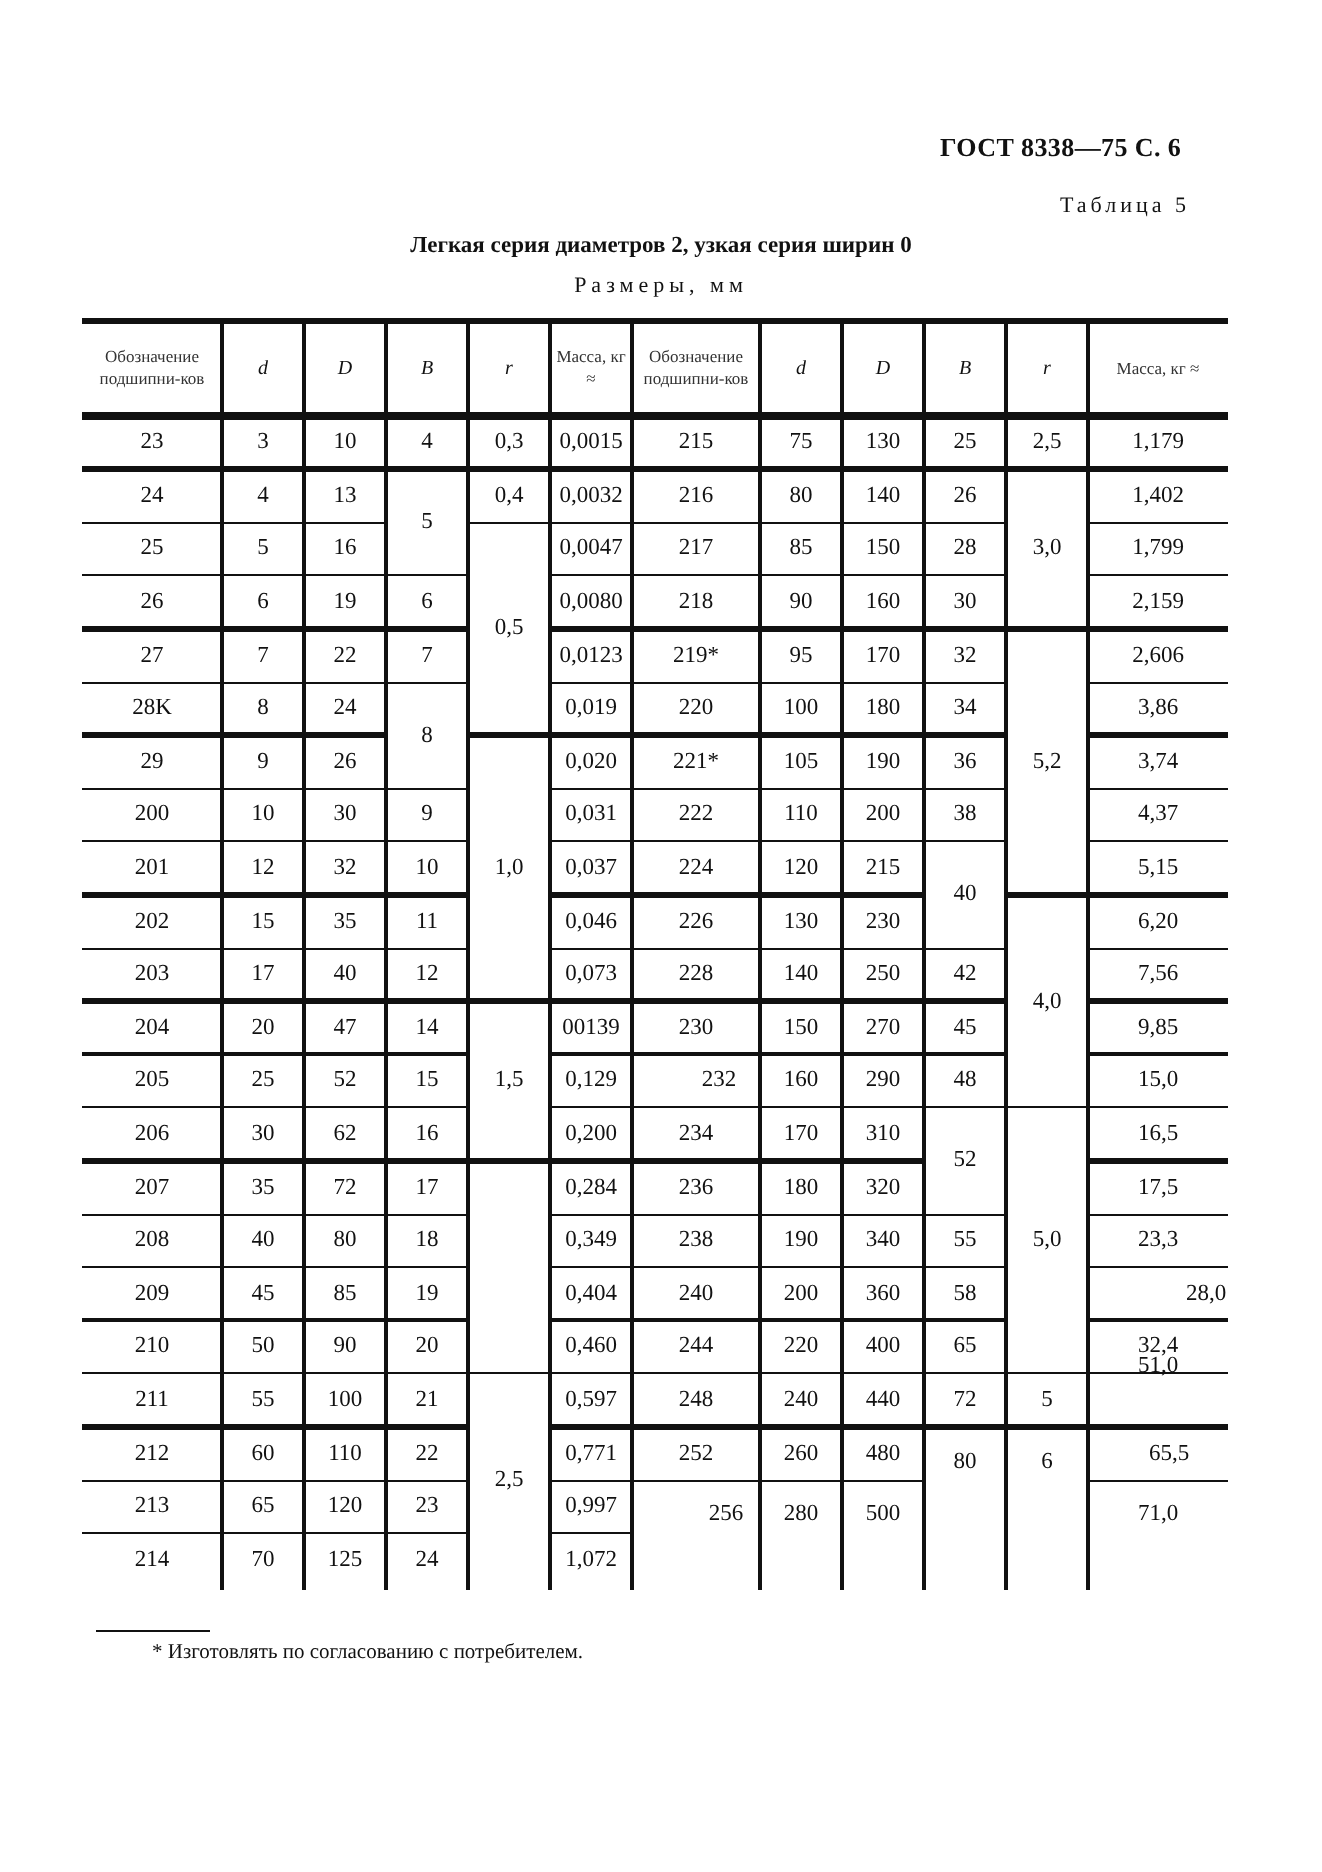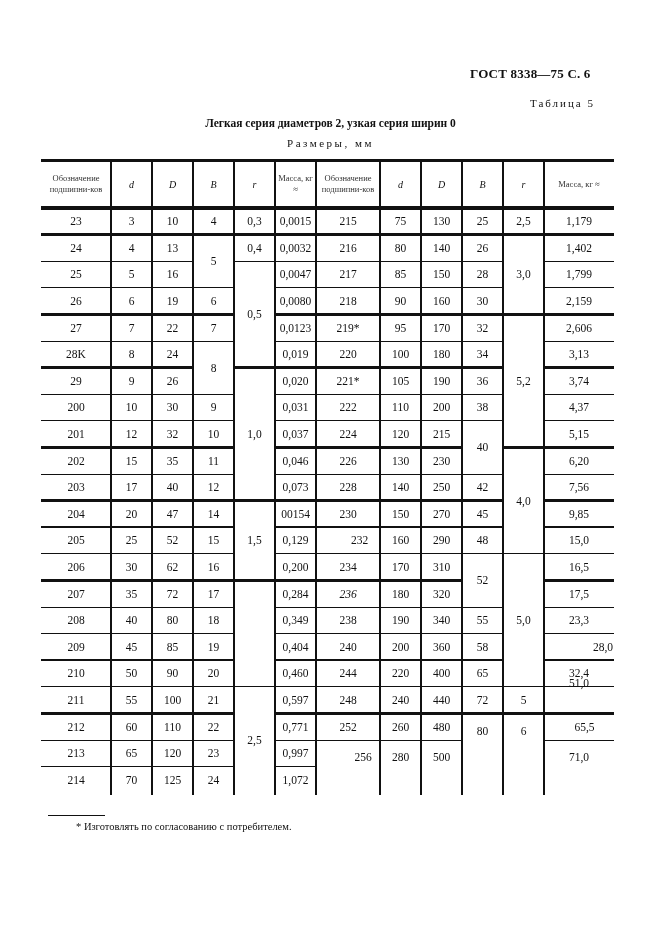--- a/index.html
+++ b/index.html
@@ -97,21 +97,21 @@
     <div class="cell " style="left: 41px; width: 70px; top: 474px; height: 26.6px;">203</div>
     <div class="cell " style="left: 111px; width: 41px; top: 474px; height: 26.6px;">17</div>
     <div class="cell " style="left: 152px; width: 41px; top: 474px; height: 26.6px;">40</div>
     <div class="cell " style="left: 193px; width: 41px; top: 474px; height: 26.6px;">12</div>
     <div class="cell " style="left: 275px; width: 41px; top: 474px; height: 26.6px;">0,073</div>
     <div class="cell " style="left: 41px; width: 70px; top: 500.6px; height: 26.6px;">204</div>
     <div class="cell " style="left: 111px; width: 41px; top: 500.6px; height: 26.6px;">20</div>
     <div class="cell " style="left: 152px; width: 41px; top: 500.6px; height: 26.6px;">47</div>
     <div class="cell " style="left: 193px; width: 41px; top: 500.6px; height: 26.6px;">14</div>
     <div class="cell " style="left: 234px; width: 41px; top: 500.6px; height: 79.8px;">1,5</div>
-    <div class="cell " style="left: 275px; width: 41px; top: 500.6px; height: 26.6px;">00154</div>
+    <div class="cell " style="left: 275px; width: 41px; top: 500.6px; height: 26.6px;">00139</div>
     <div class="cell " style="left: 41px; width: 70px; top: 527.2px; height: 26.6px;">205</div>
     <div class="cell " style="left: 111px; width: 41px; top: 527.2px; height: 26.6px;">25</div>
     <div class="cell " style="left: 152px; width: 41px; top: 527.2px; height: 26.6px;">52</div>
     <div class="cell " style="left: 193px; width: 41px; top: 527.2px; height: 26.6px;">15</div>
     <div class="cell " style="left: 275px; width: 41px; top: 527.2px; height: 26.6px;">0,129</div>
     <div class="cell " style="left: 41px; width: 70px; top: 553.8px; height: 26.6px;">206</div>
     <div class="cell " style="left: 111px; width: 41px; top: 553.8px; height: 26.6px;">30</div>
     <div class="cell " style="left: 152px; width: 41px; top: 553.8px; height: 26.6px;">62</div>
     <div class="cell " style="left: 193px; width: 41px; top: 553.8px; height: 26.6px;">16</div>
     <div class="cell " style="left: 275px; width: 41px; top: 553.8px; height: 26.6px;">0,200</div>
@@ -181,21 +181,21 @@
     <div class="cell " style="left: 316px; width: 64px; top: 314.4px; height: 26.6px;">219*</div>
     <div class="cell " style="left: 380px; width: 41px; top: 314.4px; height: 26.6px;">95</div>
     <div class="cell " style="left: 421px; width: 41px; top: 314.4px; height: 26.6px;">170</div>
     <div class="cell " style="left: 462px; width: 41px; top: 314.4px; height: 26.6px;">32</div>
     <div class="cell " style="left: 503px; width: 41px; top: 314.4px; height: 133px;">5,2</div>
     <div class="cell " style="left: 544px; width: 70px; top: 314.4px; height: 26.6px;">2,606</div>
     <div class="cell " style="left: 316px; width: 64px; top: 341px; height: 26.6px;">220</div>
     <div class="cell " style="left: 380px; width: 41px; top: 341px; height: 26.6px;">100</div>
     <div class="cell " style="left: 421px; width: 41px; top: 341px; height: 26.6px;">180</div>
     <div class="cell " style="left: 462px; width: 41px; top: 341px; height: 26.6px;">34</div>
-    <div class="cell " style="left: 544px; width: 70px; top: 341px; height: 26.6px;">3,13</div>
+    <div class="cell " style="left: 544px; width: 70px; top: 341px; height: 26.6px;">3,86</div>
     <div class="cell " style="left: 316px; width: 64px; top: 367.6px; height: 26.6px;">221*</div>
     <div class="cell " style="left: 380px; width: 41px; top: 367.6px; height: 26.6px;">105</div>
     <div class="cell " style="left: 421px; width: 41px; top: 367.6px; height: 26.6px;">190</div>
     <div class="cell " style="left: 462px; width: 41px; top: 367.6px; height: 26.6px;">36</div>
     <div class="cell " style="left: 544px; width: 70px; top: 367.6px; height: 26.6px;">3,74</div>
     <div class="cell " style="left: 316px; width: 64px; top: 394.2px; height: 26.6px;">222</div>
     <div class="cell " style="left: 380px; width: 41px; top: 394.2px; height: 26.6px;">110</div>
     <div class="cell " style="left: 421px; width: 41px; top: 394.2px; height: 26.6px;">200</div>
     <div class="cell " style="left: 462px; width: 41px; top: 394.2px; height: 26.6px;">38</div>
     <div class="cell " style="left: 544px; width: 70px; top: 394.2px; height: 26.6px;">4,37</div>
@@ -223,21 +223,21 @@
     <div class="cell " style="left: 380px; width: 41px; top: 527.2px; height: 26.6px;">160</div>
     <div class="cell " style="left: 421px; width: 41px; top: 527.2px; height: 26.6px;">290</div>
     <div class="cell " style="left: 462px; width: 41px; top: 527.2px; height: 26.6px;">48</div>
     <div class="cell " style="left: 544px; width: 70px; top: 527.2px; height: 26.6px;">15,0</div>
     <div class="cell " style="left: 316px; width: 64px; top: 553.8px; height: 26.6px;">234</div>
     <div class="cell " style="left: 380px; width: 41px; top: 553.8px; height: 26.6px;">170</div>
     <div class="cell " style="left: 421px; width: 41px; top: 553.8px; height: 26.6px;">310</div>
     <div class="cell " style="left: 462px; width: 41px; top: 553.8px; height: 53.2px;">52</div>
     <div class="cell " style="left: 503px; width: 41px; top: 553.8px; height: 133px;">5,0</div>
     <div class="cell " style="left: 544px; width: 70px; top: 553.8px; height: 26.6px;">16,5</div>
-    <div class="cell " style="left: 316px; width: 64px; top: 580.4px; height: 26.6px; font-style: italic;">236</div>
+    <div class="cell " style="left: 316px; width: 64px; top: 580.4px; height: 26.6px;">236</div>
     <div class="cell " style="left: 380px; width: 41px; top: 580.4px; height: 26.6px;">180</div>
     <div class="cell " style="left: 421px; width: 41px; top: 580.4px; height: 26.6px;">320</div>
     <div class="cell " style="left: 544px; width: 70px; top: 580.4px; height: 26.6px;">17,5</div>
     <div class="cell " style="left: 316px; width: 64px; top: 607px; height: 26.6px;">238</div>
     <div class="cell " style="left: 380px; width: 41px; top: 607px; height: 26.6px;">190</div>
     <div class="cell " style="left: 421px; width: 41px; top: 607px; height: 26.6px;">340</div>
     <div class="cell " style="left: 462px; width: 41px; top: 607px; height: 26.6px;">55</div>
     <div class="cell " style="left: 544px; width: 70px; top: 607px; height: 26.6px;">23,3</div>
     <div class="cell " style="left: 316px; width: 64px; top: 633.6px; height: 26.6px;">240</div>
     <div class="cell " style="left: 380px; width: 41px; top: 633.6px; height: 26.6px;">200</div>

